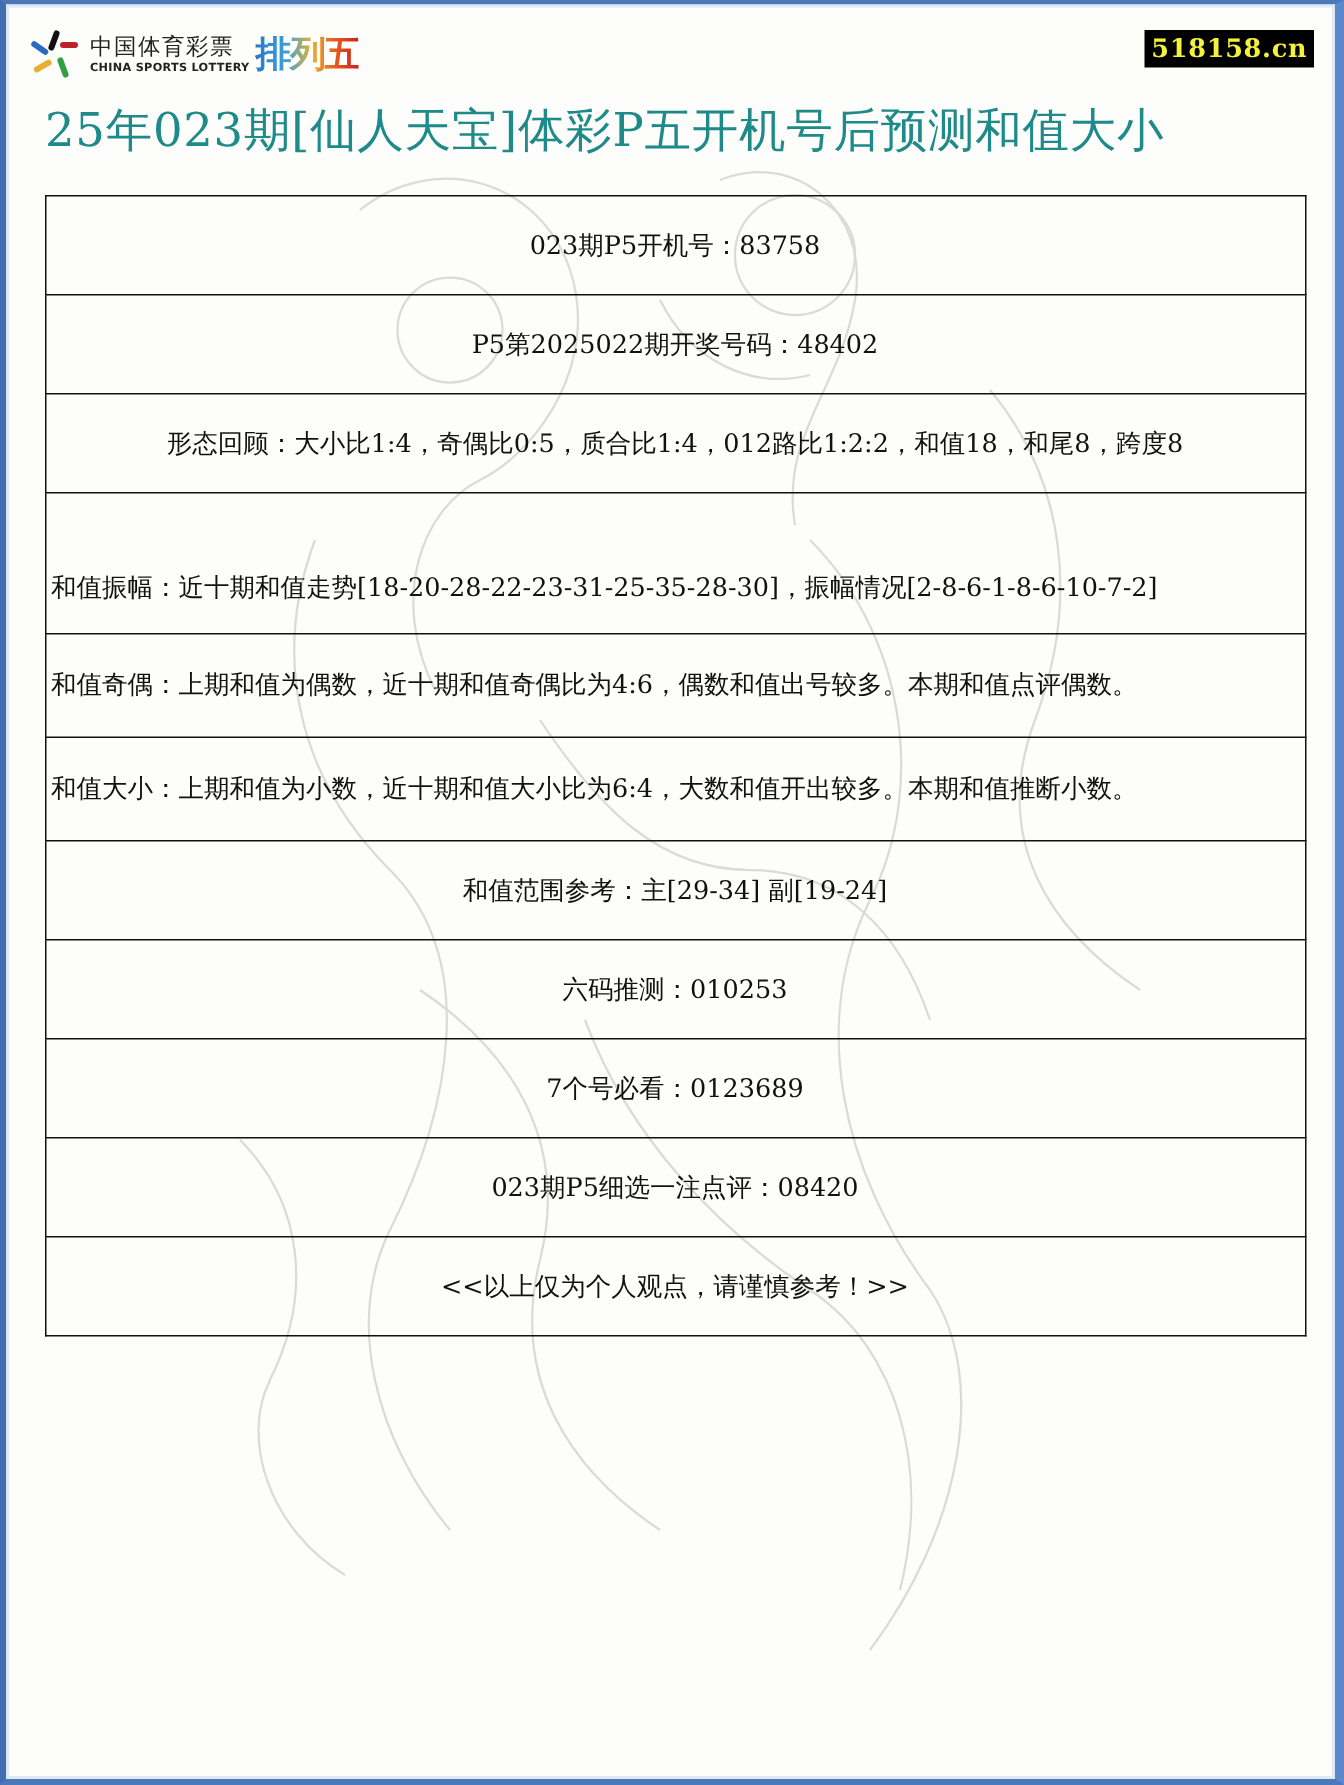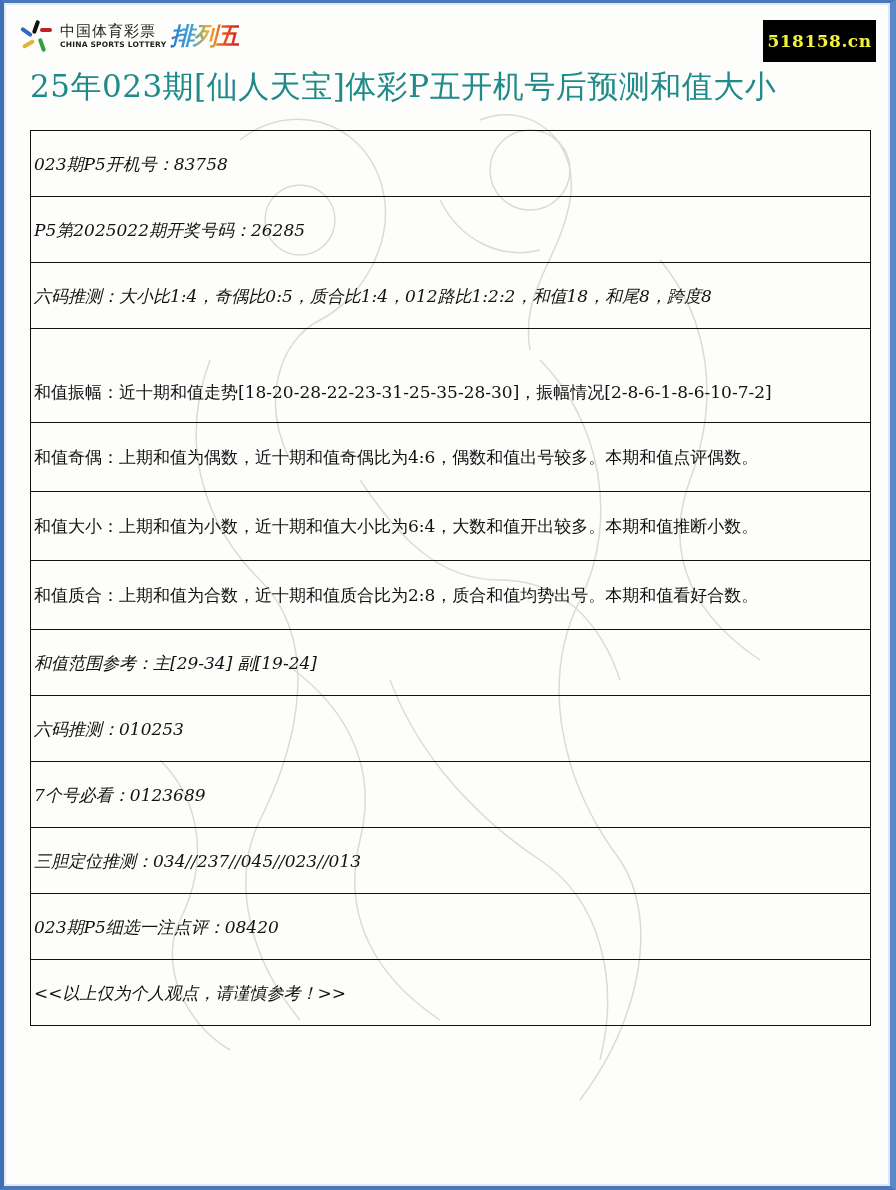--- a/index.html
+++ b/index.html
@@ -30,47 +30,47 @@
     .header {
       position: absolute; left: 18px; top: 16px; width: 260px; height: 40px;
       display: flex; align-items: center;
     }
     .logo-mark { width: 36px; height: 36px; position: relative; }
     .logo-mark span { position: absolute; border-radius: 2px; }
     .logo-text { margin-left: 6px; display: flex; flex-direction: column; }
     .logo-cn { font-family: "DejaVu Sans", sans-serif; font-size: 15px; color: #222; letter-spacing: 1px; line-height: 17px; }
     .logo-en { font-family: "DejaVu Sans", sans-serif; font-size: 7.5px; font-weight: bold; color: #222; letter-spacing: 0.2px; }
     .logo-p5 {
-      margin-left: 4px; font-family: "DejaVu Sans", sans-serif; font-weight: bold; font-style: italic;
+      margin-left: 4px; font-family: "DejaVu Sans", sans-serif; font-weight: bold; 
       font-size: 24px; letter-spacing: -1px;
       background: linear-gradient(90deg, #2a78c8 0%, #3aa0d8 30%, #e8b030 55%, #e86020 75%, #d02020 100%);
       -webkit-background-clip: text; background-clip: text; color: transparent;
     }
     .site-badge {
-      position: absolute; left: 763px; top: 20px; width: 113px; height: 42px;
+      position: absolute; left: 763px; top: 20px; width: 113px; height: 25px;
       background: #000; color: #f2f23a;
       font-family: "DejaVu Serif", serif; font-weight: bold; font-size: 17px;
       display: flex; align-items: center; justify-content: center; letter-spacing: 0.5px;
     }
     .title {
       position: absolute; left: 30px; top: 66px; width: 850px;
       font-family: "DejaVu Serif", "Liberation Serif", serif;
       font-size: 31px; color: #1f8a8a; white-space: nowrap; letter-spacing: 0.5px;
     }
     table.info {
       position: absolute; left: 30px; top: 130px; width: 841px;
       border-collapse: collapse; background: transparent;
     }
     table.info td {
       border: 1px solid #111;
       font-size: 17px; color: #111;
       padding: 0 4px 0 3px; line-height: 24px;
       vertical-align: middle;
     }
-    td.c { height: 65px; font-style: italic; }
+    td.c { text-align: center; height: 65px; }
     td.l { text-align: left; vertical-align: top; padding-top: 17px; height: 68px; }
   </style>
 </head>
 <body>
 
 <svg class="bg-art" viewBox="0 0 800 1110" xmlns="http://www.w3.org/2000/svg">
   <g fill="none" stroke="#9a9a9a" stroke-width="1.5">
     <path d="M180 80 C230 40 300 60 320 120 C340 180 300 240 260 260 C220 280 200 340 230 400"></path>
     <path d="M420 60 C470 40 520 80 510 140 C500 200 460 230 470 290"></path>
     <path d="M150 300 C120 380 140 460 200 520 C260 580 240 680 200 760 C170 820 190 900 240 960"></path>
@@ -107,48 +107,42 @@
 <div class="site-badge">518158.cn</div>
 
 <div class="title">25年023期[仙人天宝]体彩P五开机号后预测和值大小</div>
 
 <table class="info">
   <tbody>
     <tr>
         <td class="c">023期P5开机号：83758</td>
       </tr>
     <tr>
-        <td class="c">P5第2025022期开奖号码：26285</td>
+        <td class="c">P5第2025022期开奖号码：48402</td>
       </tr>
     <tr>
-        <td class="c">六码推测：大小比1:4，奇偶比0:5，质合比1:4，012路比1:2:2，和值18，和尾8，跨度8</td>
+        <td class="c">形态回顾：大小比1:4，奇偶比0:5，质合比1:4，012路比1:2:2，和值18，和尾8，跨度8</td>
       </tr>
     <tr>
         <td class="l" style="height:61px;padding-top:32px">和值振幅：近十期和值走势[18-20-28-22-23-31-25-35-28-30]，振幅情况[2-8-6-1-8-6-10-7-2]</td>
       </tr>
     <tr>
         <td class="l">和值奇偶：上期和值为偶数，近十期和值奇偶比为4:6，偶数和值出号较多。本期和值点评偶数。</td>
       </tr>
     <tr>
         <td class="l">和值大小：上期和值为小数，近十期和值大小比为6:4，大数和值开出较多。本期和值推断小数。</td>
       </tr>
     <tr>
-        <td class="l">和值质合：上期和值为合数，近十期和值质合比为2:8，质合和值均势出号。本期和值看好合数。</td>
-      </tr>
-    <tr>
         <td class="c">和值范围参考：主[29-34] 副[19-24]</td>
       </tr>
     <tr>
         <td class="c">六码推测：010253</td>
       </tr>
     <tr>
         <td class="c">7个号必看：0123689</td>
-      </tr>
-    <tr>
-        <td class="c">三胆定位推测：034//237//045//023//013</td>
       </tr>
     <tr>
         <td class="c">023期P5细选一注点评：08420</td>
       </tr>
     <tr>
         <td class="c">&lt;&lt;以上仅为个人观点，请谨慎参考！&gt;&gt;</td>
       </tr>
   </tbody>
 </table>
 

